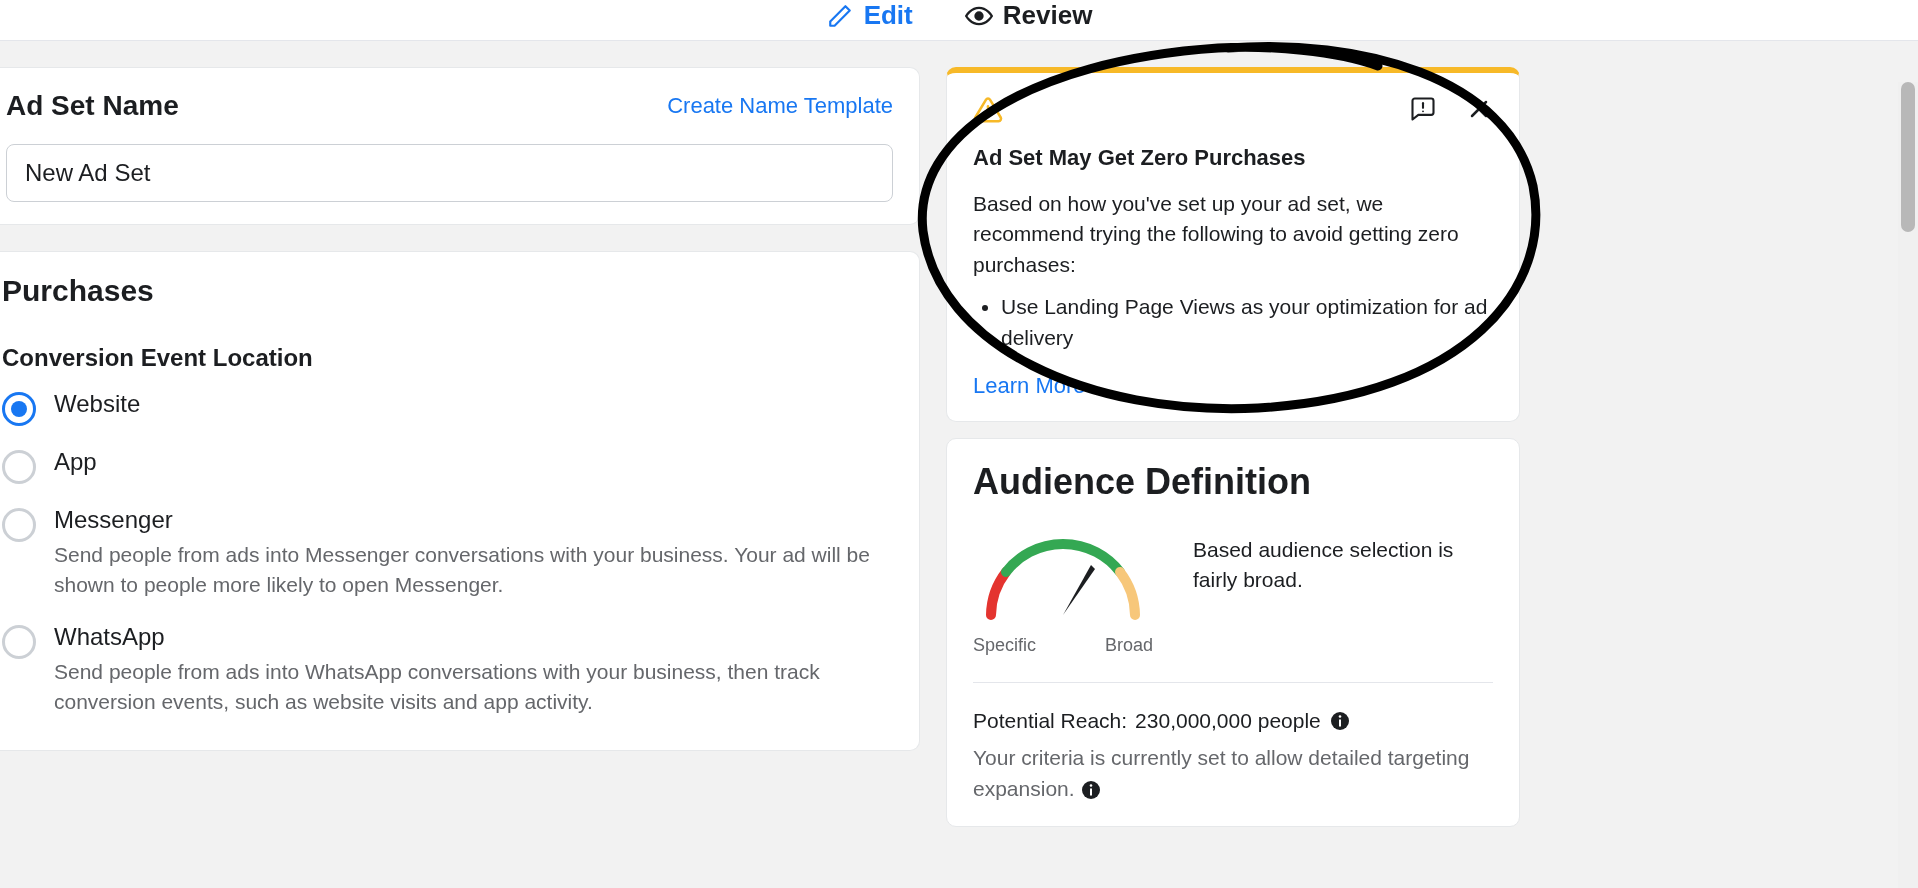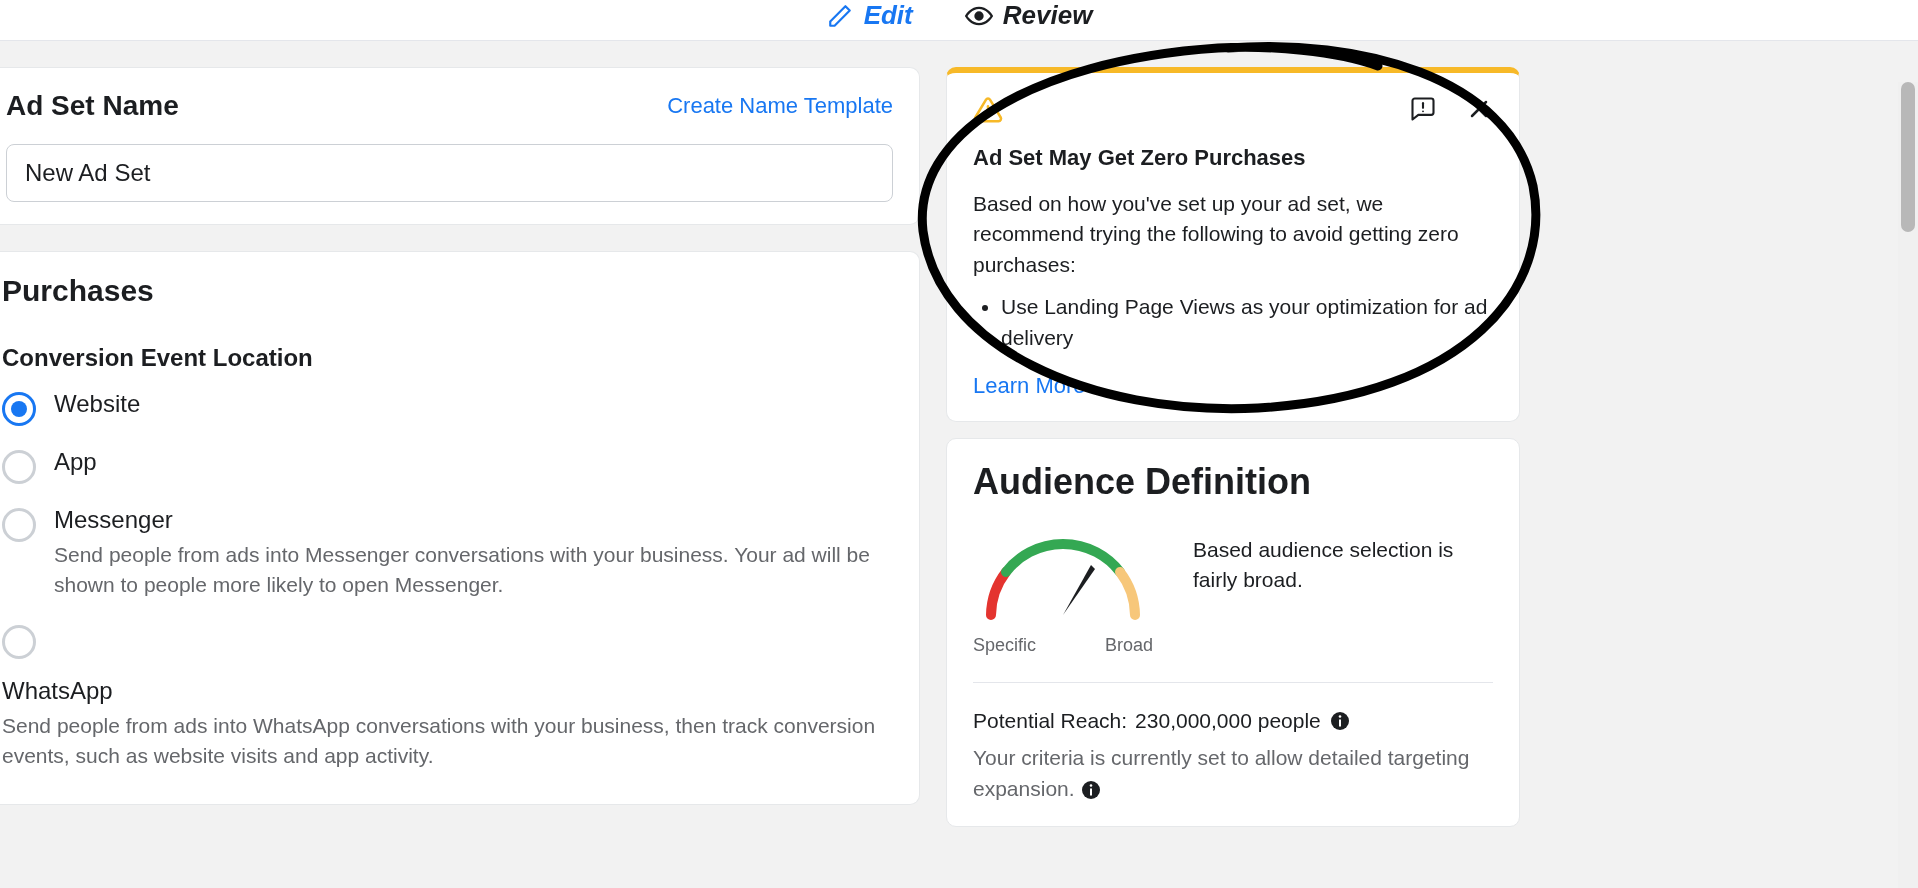--- a/index.html
+++ b/index.html
@@ -13,21 +13,20 @@
   }
 
   
   .tabs-header {
     height: 40px;
     display: flex;
     justify-content: center;
     align-items: flex-start;
     gap: 40px;
     background: #fff;
-    font-style: italic;
   }
   .tab {
     display: flex;
     align-items: center;
     gap: 10px;
     font-size: 26px;
     font-weight: 700;
     color: #1c1e21;
     padding: 0 6px 10px 6px;
     border-bottom: 5px solid transparent;
@@ -329,21 +328,21 @@
       </div>
 
       <div class="radio-option">
         <div class="radio-outer"></div>
         <div class="radio-label-block">
           <div class="radio-label">Messenger</div>
           <div class="radio-desc">Send people from ads into Messenger conversations with your business. Your ad will be shown to people more likely to open Messenger.</div>
         </div>
       </div>
 
-      <div class="radio-option" style="margin-bottom:10px;flex-direction:column;">
+      <div class="radio-option" style="margin-bottom:10px;">
         <div class="radio-outer"></div>
         <div class="radio-label-block">
           <div class="radio-label">WhatsApp</div>
           <div class="radio-desc">Send people from ads into WhatsApp conversations with your business, then track conversion events, such as website visits and app activity.</div>
         </div>
       </div>
     </div>
 
   </div>
 

